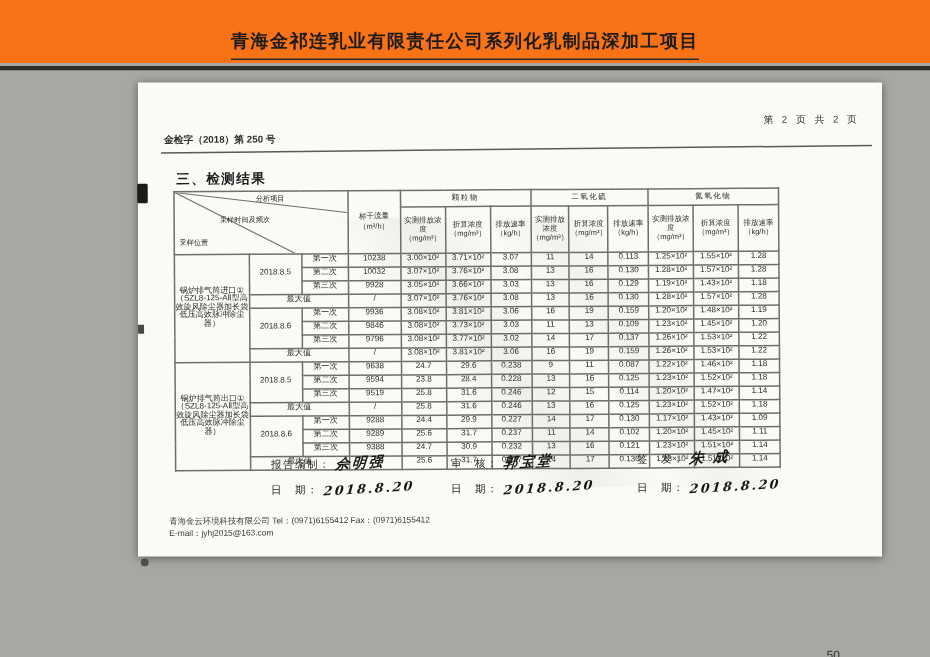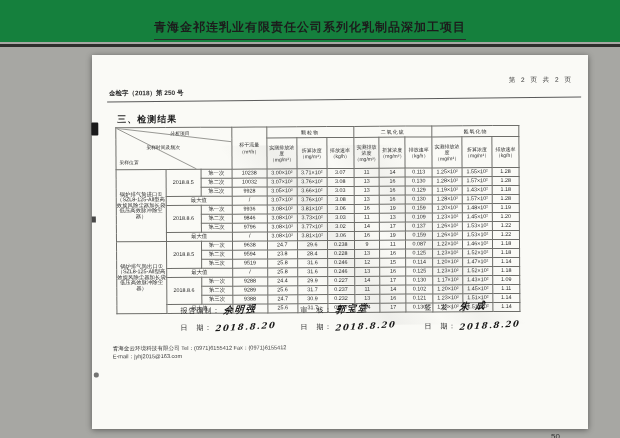--- a/index.html
+++ b/index.html
@@ -1,23 +1,23 @@
 <!DOCTYPE html>
 <html><head>
 <meta charset="utf-8">
 <style>
   html,body{margin:0;padding:0;width:620px;height:438px;overflow:hidden;
     font-family:"Liberation Sans","DejaVu Sans",sans-serif;background:#a7a7a3;}
-  .titlebar{position:absolute;left:0;top:0;width:620px;height:42px;background:#15803d;
+  .titlebar{position:absolute;left:0;top:0;width:620px;height:42px;background:#f97316;
     display:flex;align-items:flex-end;justify-content:center;}
   .doc-title{font-size:12px;font-weight:bold;color:#1c1c1c;letter-spacing:1px;
     border-bottom:1px solid #2a2a2a;padding-bottom:3px;margin-bottom:2px;}
   .divider{position:absolute;left:0;top:44px;width:620px;height:3px;background:#2e2e2c;}
   .canvas{position:absolute;left:0;top:47px;width:620px;height:391px;background:#a7a7a3;}
-  .page{position:absolute;left:92px;top:8px;width:496px;height:374px;background:#fafaf6;
+  .page{position:absolute;left:92px;top:8px;width:496px;height:316px;background:#fafaf6;
     box-shadow:0 1px 6px rgba(0,0,0,.45);}
   .page-inner{position:absolute;left:0;top:0;width:100%;height:100%;transform:rotate(-0.35deg);}
   .page-ind{position:absolute;top:22px;right:14px;font-size:6.5px;color:#333;letter-spacing:2px;}
   .docnum{position:absolute;top:33px;left:18px;font-size:6.5px;font-weight:bold;color:#2d2d2d;}
   .header-rule{position:absolute;top:44px;left:16px;right:6px;border-top:1px solid #5a5a5a;
     transform:rotate(-0.25deg);}
   .section-title{position:absolute;top:57px;left:26px;font-size:9px;font-weight:bold;color:#1d1d1d;letter-spacing:1px;}
   table.results{position:absolute;top:71px;left:24px;width:404px;border-collapse:collapse;
     table-layout:fixed;background:transparent;}
   table.results th,table.results td{border:1px solid #6e6e6a;color:#2a2a2a;

